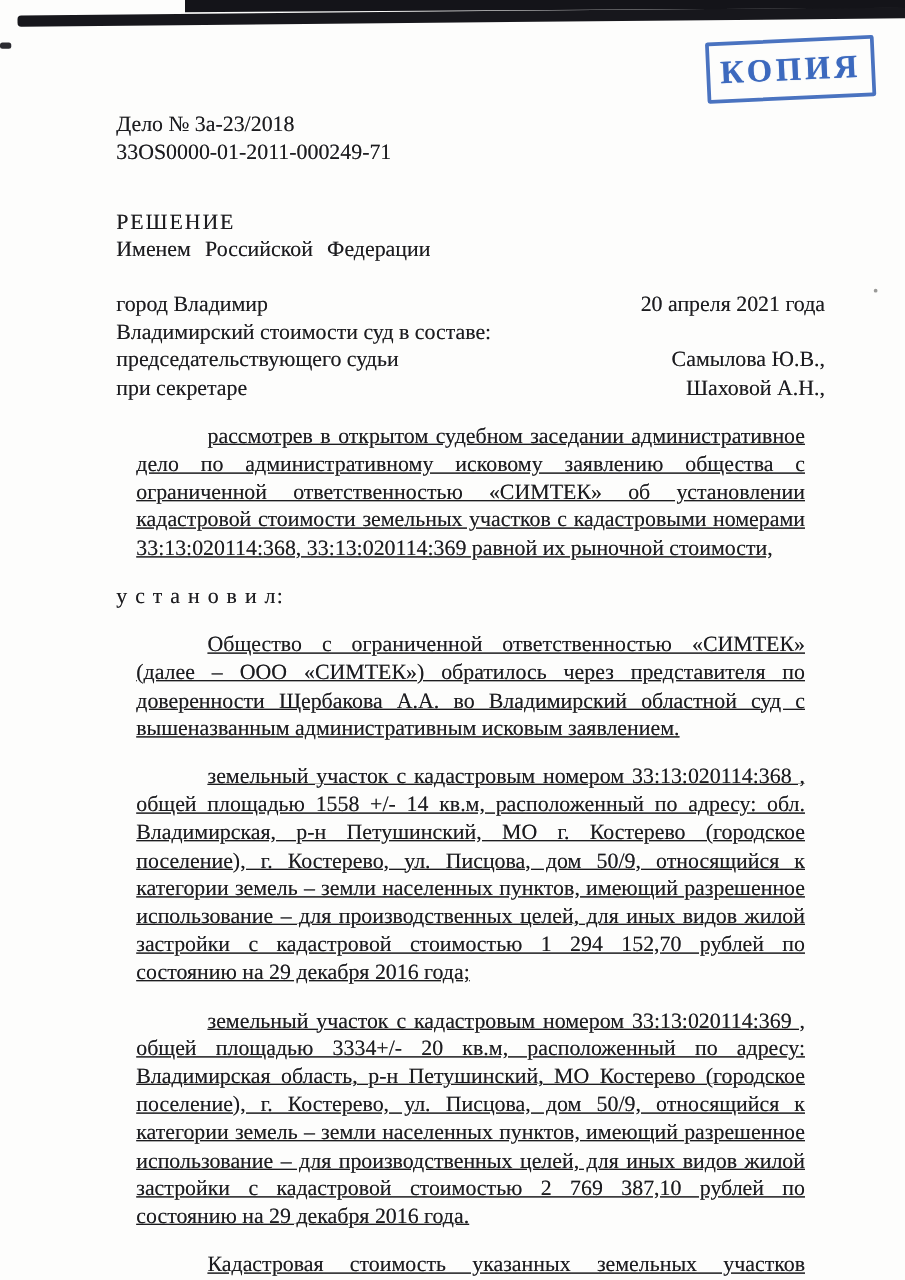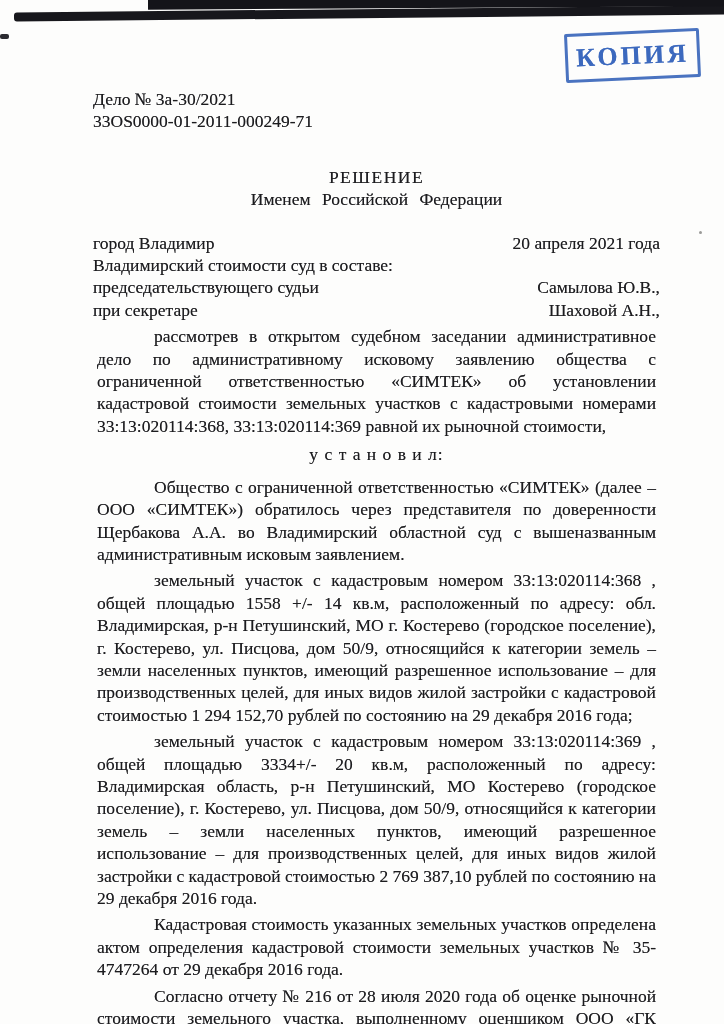--- a/index.html
+++ b/index.html
@@ -73,58 +73,59 @@
     left: 93px;
     top: 88px;
     width: 567px;
     font-size: 17.5px;
     line-height: 22.4px;
     text-shadow: 0 0 0.45px rgba(20,20,25,0.55);
   }
   .case-line { white-space: nowrap; }
   .title-block {
     margin-top: 33px;
-    text-align: center;
+    text-align: left;
   }
   .title-line1 { letter-spacing: 1.5px; }
   .title-line2 { word-spacing: 7px; }
   .meta { margin-top: 21px; }
   .meta-row {
     display: flex;
     justify-content: space-between;
   }
   .para {
-    margin: 4px;
+    margin: 16px;
     text-align: justify;
     text-indent: 57px;
+    text-decoration: underline;
   }
   .ustanovil {
     margin: 6px 0 10px 0;
-    text-align: center;
+    text-align: left;
     letter-spacing: 1px;
   }
 </style>
 </head>
 <body>
 
 <div class="page">
 
   <div class="band-a"></div>
   <div class="band-b"></div>
   <div class="speck-1"></div>
   <div class="speck-2"></div>
 
   <div class="stamp">
     <span>КОПИЯ</span>
   </div>
 
   <div class="content">
 
     <div class="case-block">
-      <div class="case-line">Дело № 3а-30/2021</div>
+      <div class="case-line">Дело № 3а-23/2018</div>
       <div class="case-line">33OS0000-01-2011-000249-71</div>
     </div>
 
     <div class="title-block">
       <div class="title-line1">РЕШЕНИЕ</div>
       <div class="title-line2">Именем Российской Федерации</div>
     </div>
 
     <div class="meta">
       <div class="meta-row">

